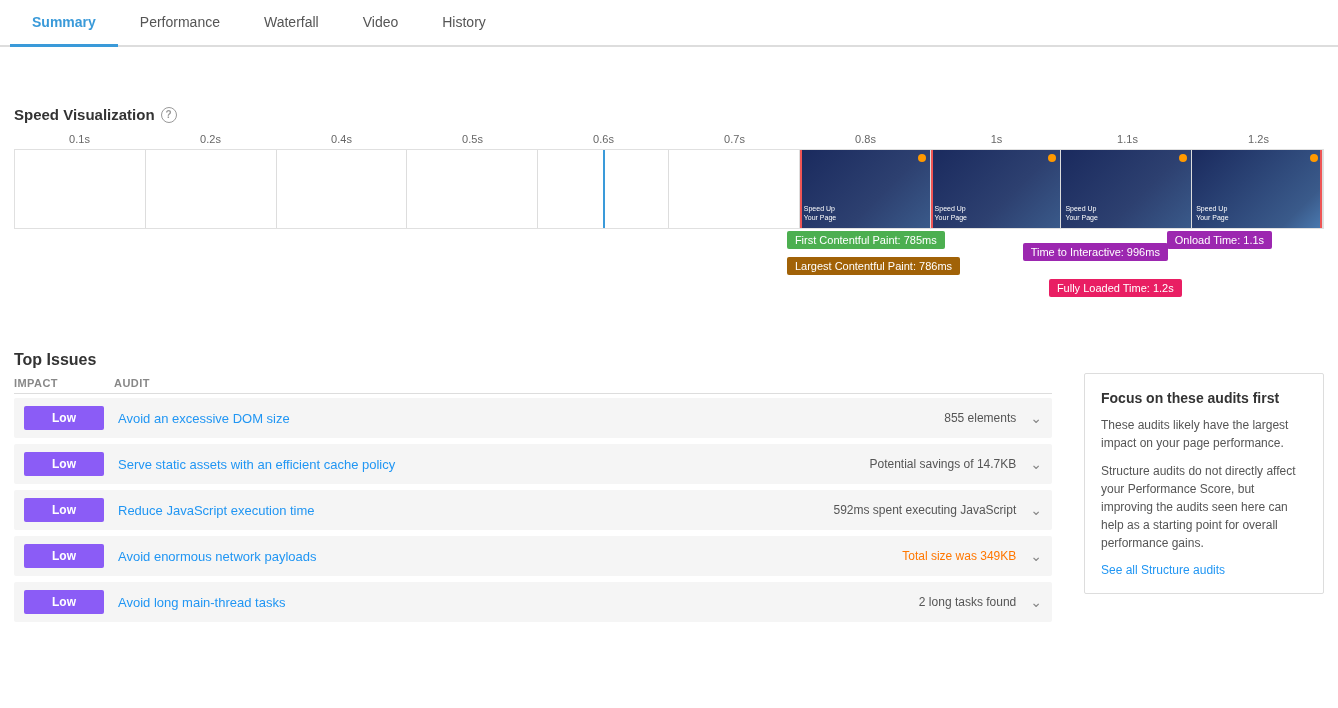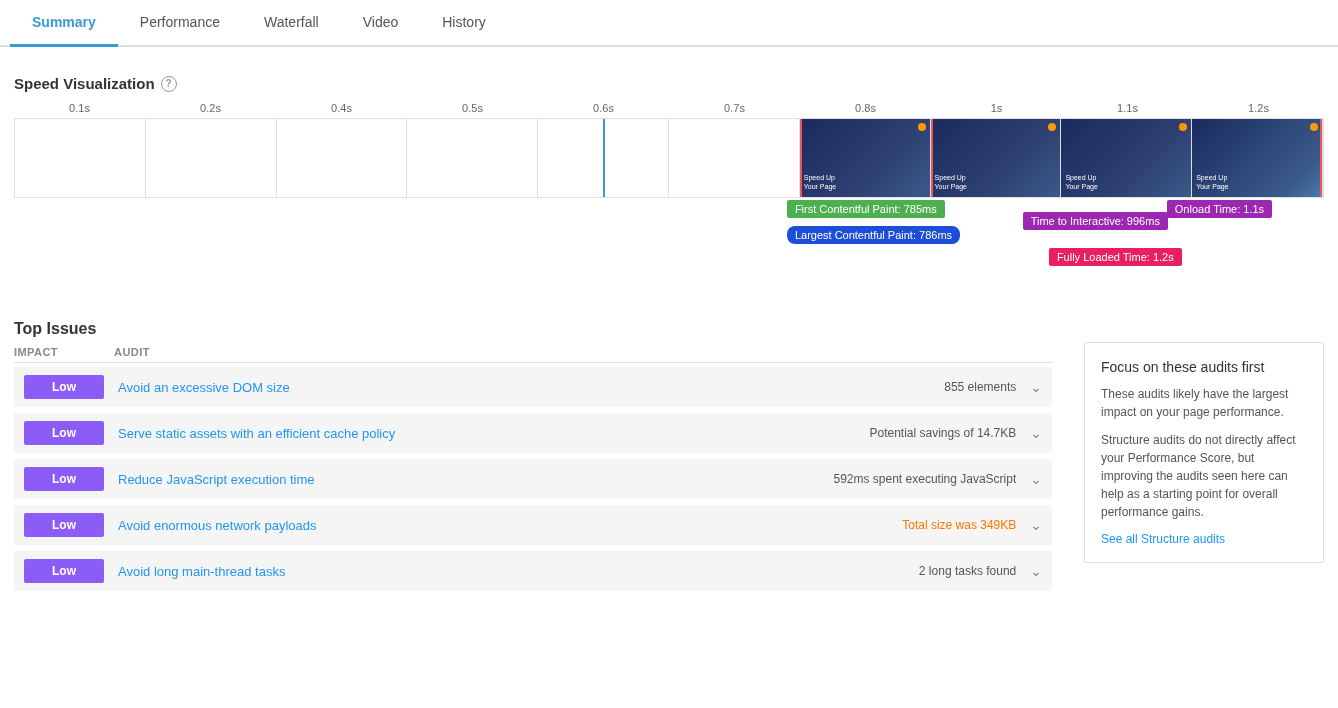--- a/index.html
+++ b/index.html
@@ -19,21 +19,21 @@
       border-bottom: 3px solid transparent;
       margin-bottom: -2px;
     }
     .tab.active {
       color: #3a9ad9;
       border-bottom: 3px solid #3a9ad9;
       font-weight: bold;
     }
 
     
-    .content { padding: 28px 14px; }
+    .content { padding: 16px 14px; margin-top: 43px; }
 
     
     .section-title {
       font-size: 15px;
       font-weight: bold;
       margin-bottom: 10px;
       display: flex;
       align-items: center;
       gap: 6px;
     }
@@ -146,25 +146,25 @@
       padding: 3px 8px;
       border-radius: 2px;
     }
 
     .lcp-block {
       position: absolute;
       left: 59%;
       top: 26px;
     }
     .lcp-box {
-      background: #1d4ed8;
+      background: #a16207;
       color: #fff;
       font-size: 11px;
       padding: 3px 8px;
-      border-radius: 8px;
+      border-radius: 2px;
     }
 
     .tti-block {
       position: absolute;
       left: 77%;
       top: 12px;
     }
     .tti-box {
       background: #9c27b0;
       color: #fff;
@@ -281,21 +281,21 @@
     .sidebar-card {
       width: 240px;
       border: 1px solid #ddd;
       border-radius: 2px;
       padding: 16px;
       flex-shrink: 0;
       align-self: flex-start;
     }
     .sidebar-card-title {
       font-size: 14px;
-      font-weight: normal;
+      font-weight: bold;
       margin-bottom: 10px;
       color: #333;
     }
     .sidebar-card-text {
       font-size: 12px;
       color: #555;
       line-height: 1.5;
       margin-bottom: 10px;
     }
     .sidebar-card-link {

